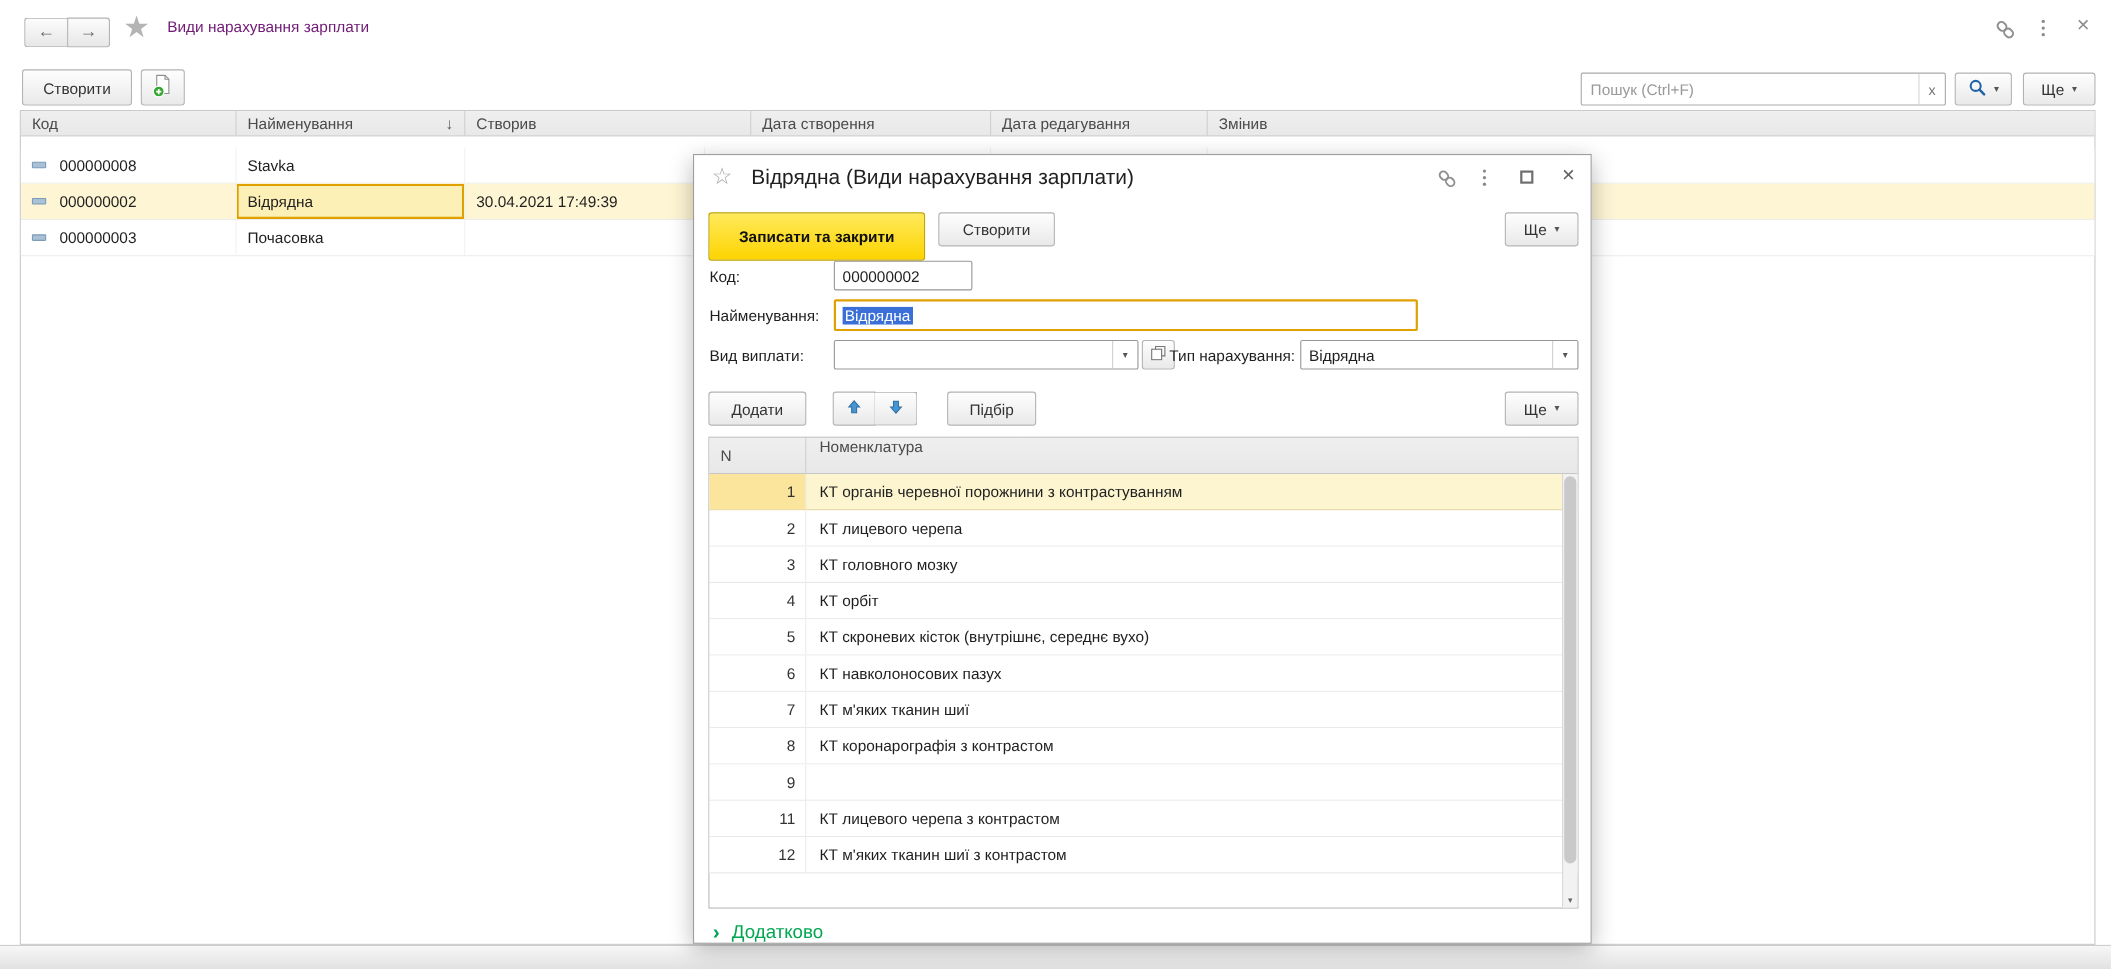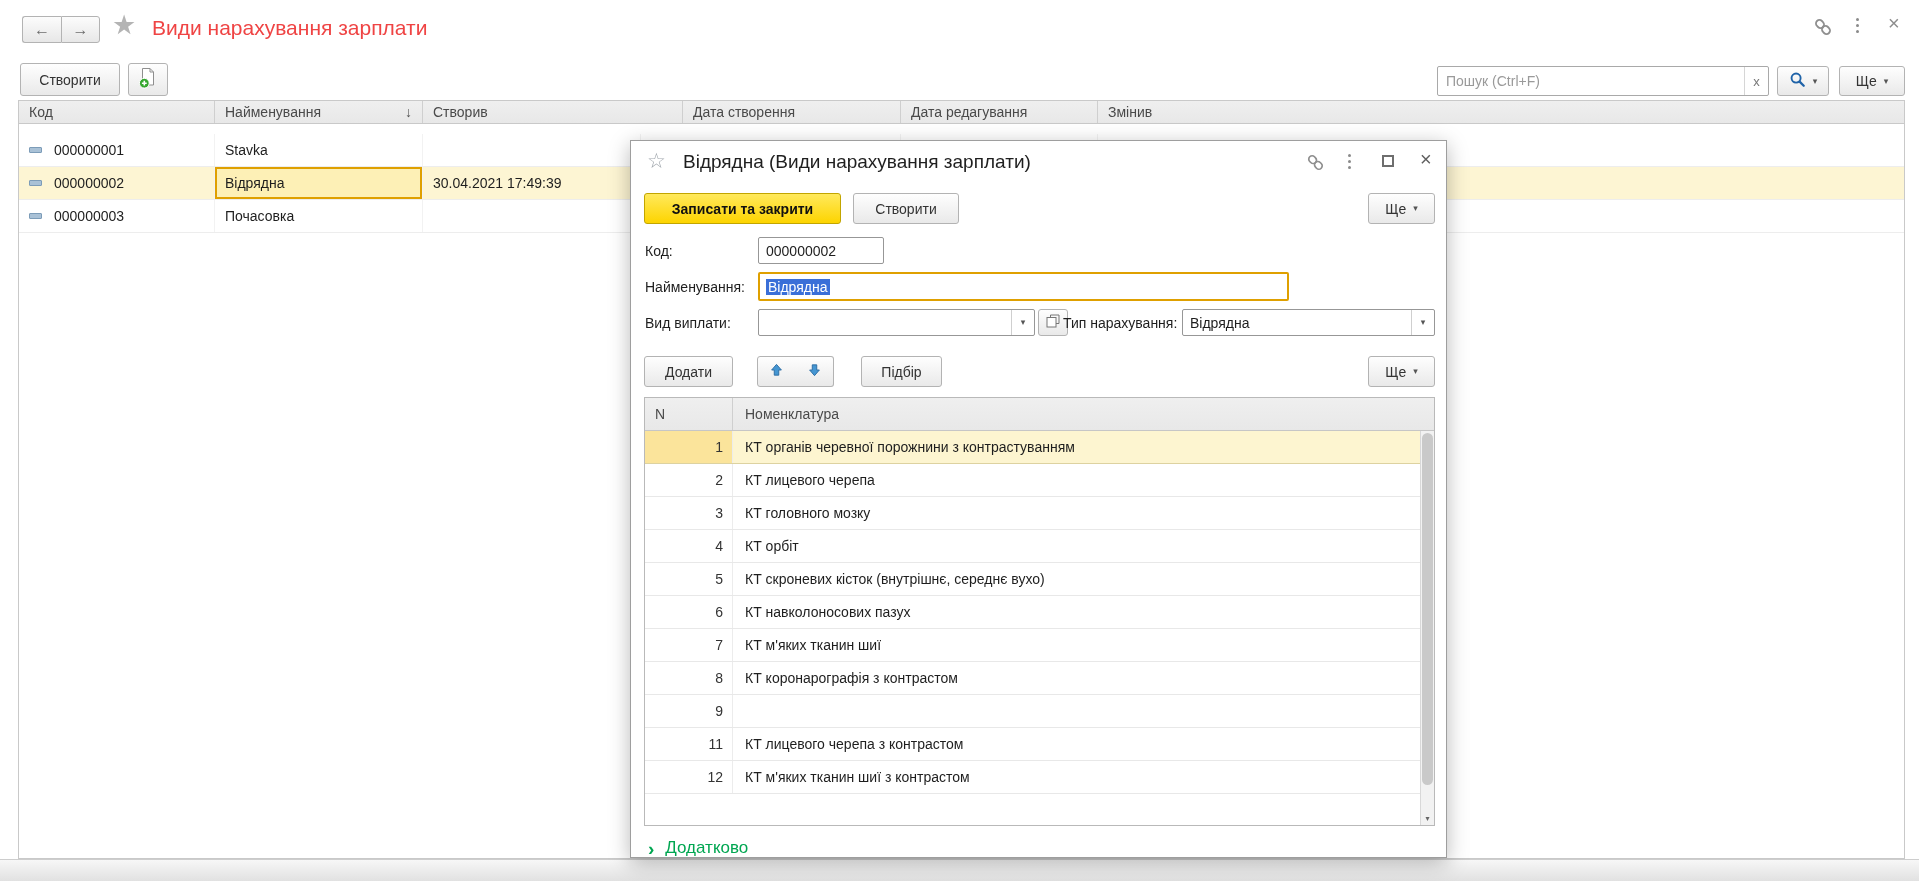--- a/index.html
+++ b/index.html
@@ -62,21 +62,21 @@
   .focusfield{border:2px solid #dfa000;border-radius:2px;background:#fff;display:flex;
       align-items:center;padding:0 6px;font-size:14px}
   .sel{background:#3a6fd8;color:#fff;padding:0 2px}
   .flabel{font-size:14px;color:#1e1e1e}
   
   #dtable{left:13px;top:256px;width:791px;height:429px;border:1px solid #b9b9b9;background:#fff}
   .dheader{display:flex;height:33px;background:linear-gradient(#efefef,#e8e8e8);
       border-bottom:1px solid #c6c6c6}
   .dheader .hn{width:88px;border-right:1px solid #cfcfcf;display:flex;align-items:center;
       padding-left:10px;color:#4a4a4a}
-  .dheader .hi{flex:1;display:flex;align-items:center;padding-left:12px;color:#4a4a4a}
+  .dheader .hi{flex:1;display:flex;align-items:flex-start;padding-left:12px;color:#4a4a4a}
   .drow{display:flex;height:33px;border-bottom:1px solid #e8e8e8;background:#fff}
   .drow .cn{width:88px;display:flex;align-items:center;justify-content:flex-end;
       padding-right:9px;border-right:1px solid #ececec;color:#333}
   .drow .ci{flex:1;display:flex;align-items:center;padding-left:12px;padding-right:18px;color:#1e1e1e}
   .drow.hl{background:#fdf5d0;border-bottom:1px solid #ddd2a0}
   .drow.hl .cn{background:#fbe49b}
   
   #dscroll{position:absolute;right:0;top:33px;bottom:0;width:14px;background:#f2f2f2;
       border-left:1px solid #d8d8d8}
   #dthumb{position:absolute;left:1px;top:2px;width:11px;height:352px;background:#c9c9c9;
@@ -85,21 +85,21 @@
       align-items:center;justify-content:center;color:#666;font-size:8px;cursor:pointer}
   
   .greenlink{display:inline-flex;align-items:center;gap:11px;color:#00a651;cursor:pointer}
   .greenlink .chev{font-size:19px;font-weight:bold;line-height:1}
   .greenlink .txt{font-size:17px}
   
   #bottomstrip{left:0;top:859px;width:1919px;height:22px;
       background:linear-gradient(#f7f7f7,#e1e1e1);border-top:1px solid #cdcdcd}
   .star-main{color:#b4b4b4;font-size:27px;line-height:1;cursor:pointer}
   .star-dlg{color:#a2a8ae;font-size:21px;line-height:1;cursor:pointer}
-  .ttl{font-size:21px;color:#ef4444;white-space:nowrap}
+  .ttl{font-size:14px;color:#701a75;white-space:nowrap}
   .dttl{font-size:19px;color:#1f1f1f;white-space:nowrap}
 </style>
 </head>
 <body>
 
 <div class="abs" style="left:22px;top:16px;display:flex">
   <button class="navbtn first">
     <span>←</span>
   </button>
   <button class="navbtn last">
@@ -175,21 +175,21 @@
       <span>Дата редагування</span>
     </div>
     <div class="hc w-editor">
       <span>Змінив</span>
     </div>
   </div>
 
   <div class="lrow" style="top:33px">
     <div class="rc w-code">
         <span class="dash"></span>
-      <span>000000001</span>
+      <span>000000008</span>
       </div>
     <div class="rc w-name">
         <span>Stavka</span>
       </div>
     <div class="rc w-created"></div>
       <div class="rc w-author"></div>
     <div class="rc w-edited"></div>
       <div class="rc w-editor"></div>
   </div>
 
@@ -238,21 +238,21 @@
       </svg>
   </span>
   <span class="abs vdots" style="left:717px;top:13px">
       <i></i>
       <i></i>
       <i></i>
     </span>
   <span class="abs maxbox" style="left:751px;top:14px"></span>
   <span class="abs xglyph" style="left:789px;top:8px;color:#5f5f5f">×</span>
 
-  <button class="abs btn btn-yellow" style="left:13px;top:52px;width:197px;height:31px">
+  <button class="abs btn btn-yellow" style="left:13px;top:52px;width:197px;height:44px">
     <span>Записати та закрити</span>
   </button>
   <button class="abs btn" style="left:222px;top:52px;width:106px;height:31px">
     <span>Створити</span>
   </button>
   <button class="abs btn" style="left:737px;top:52px;width:67px;height:31px">
     <span>Ще</span>
     <span class="caret">▾</span>
   </button>
 

